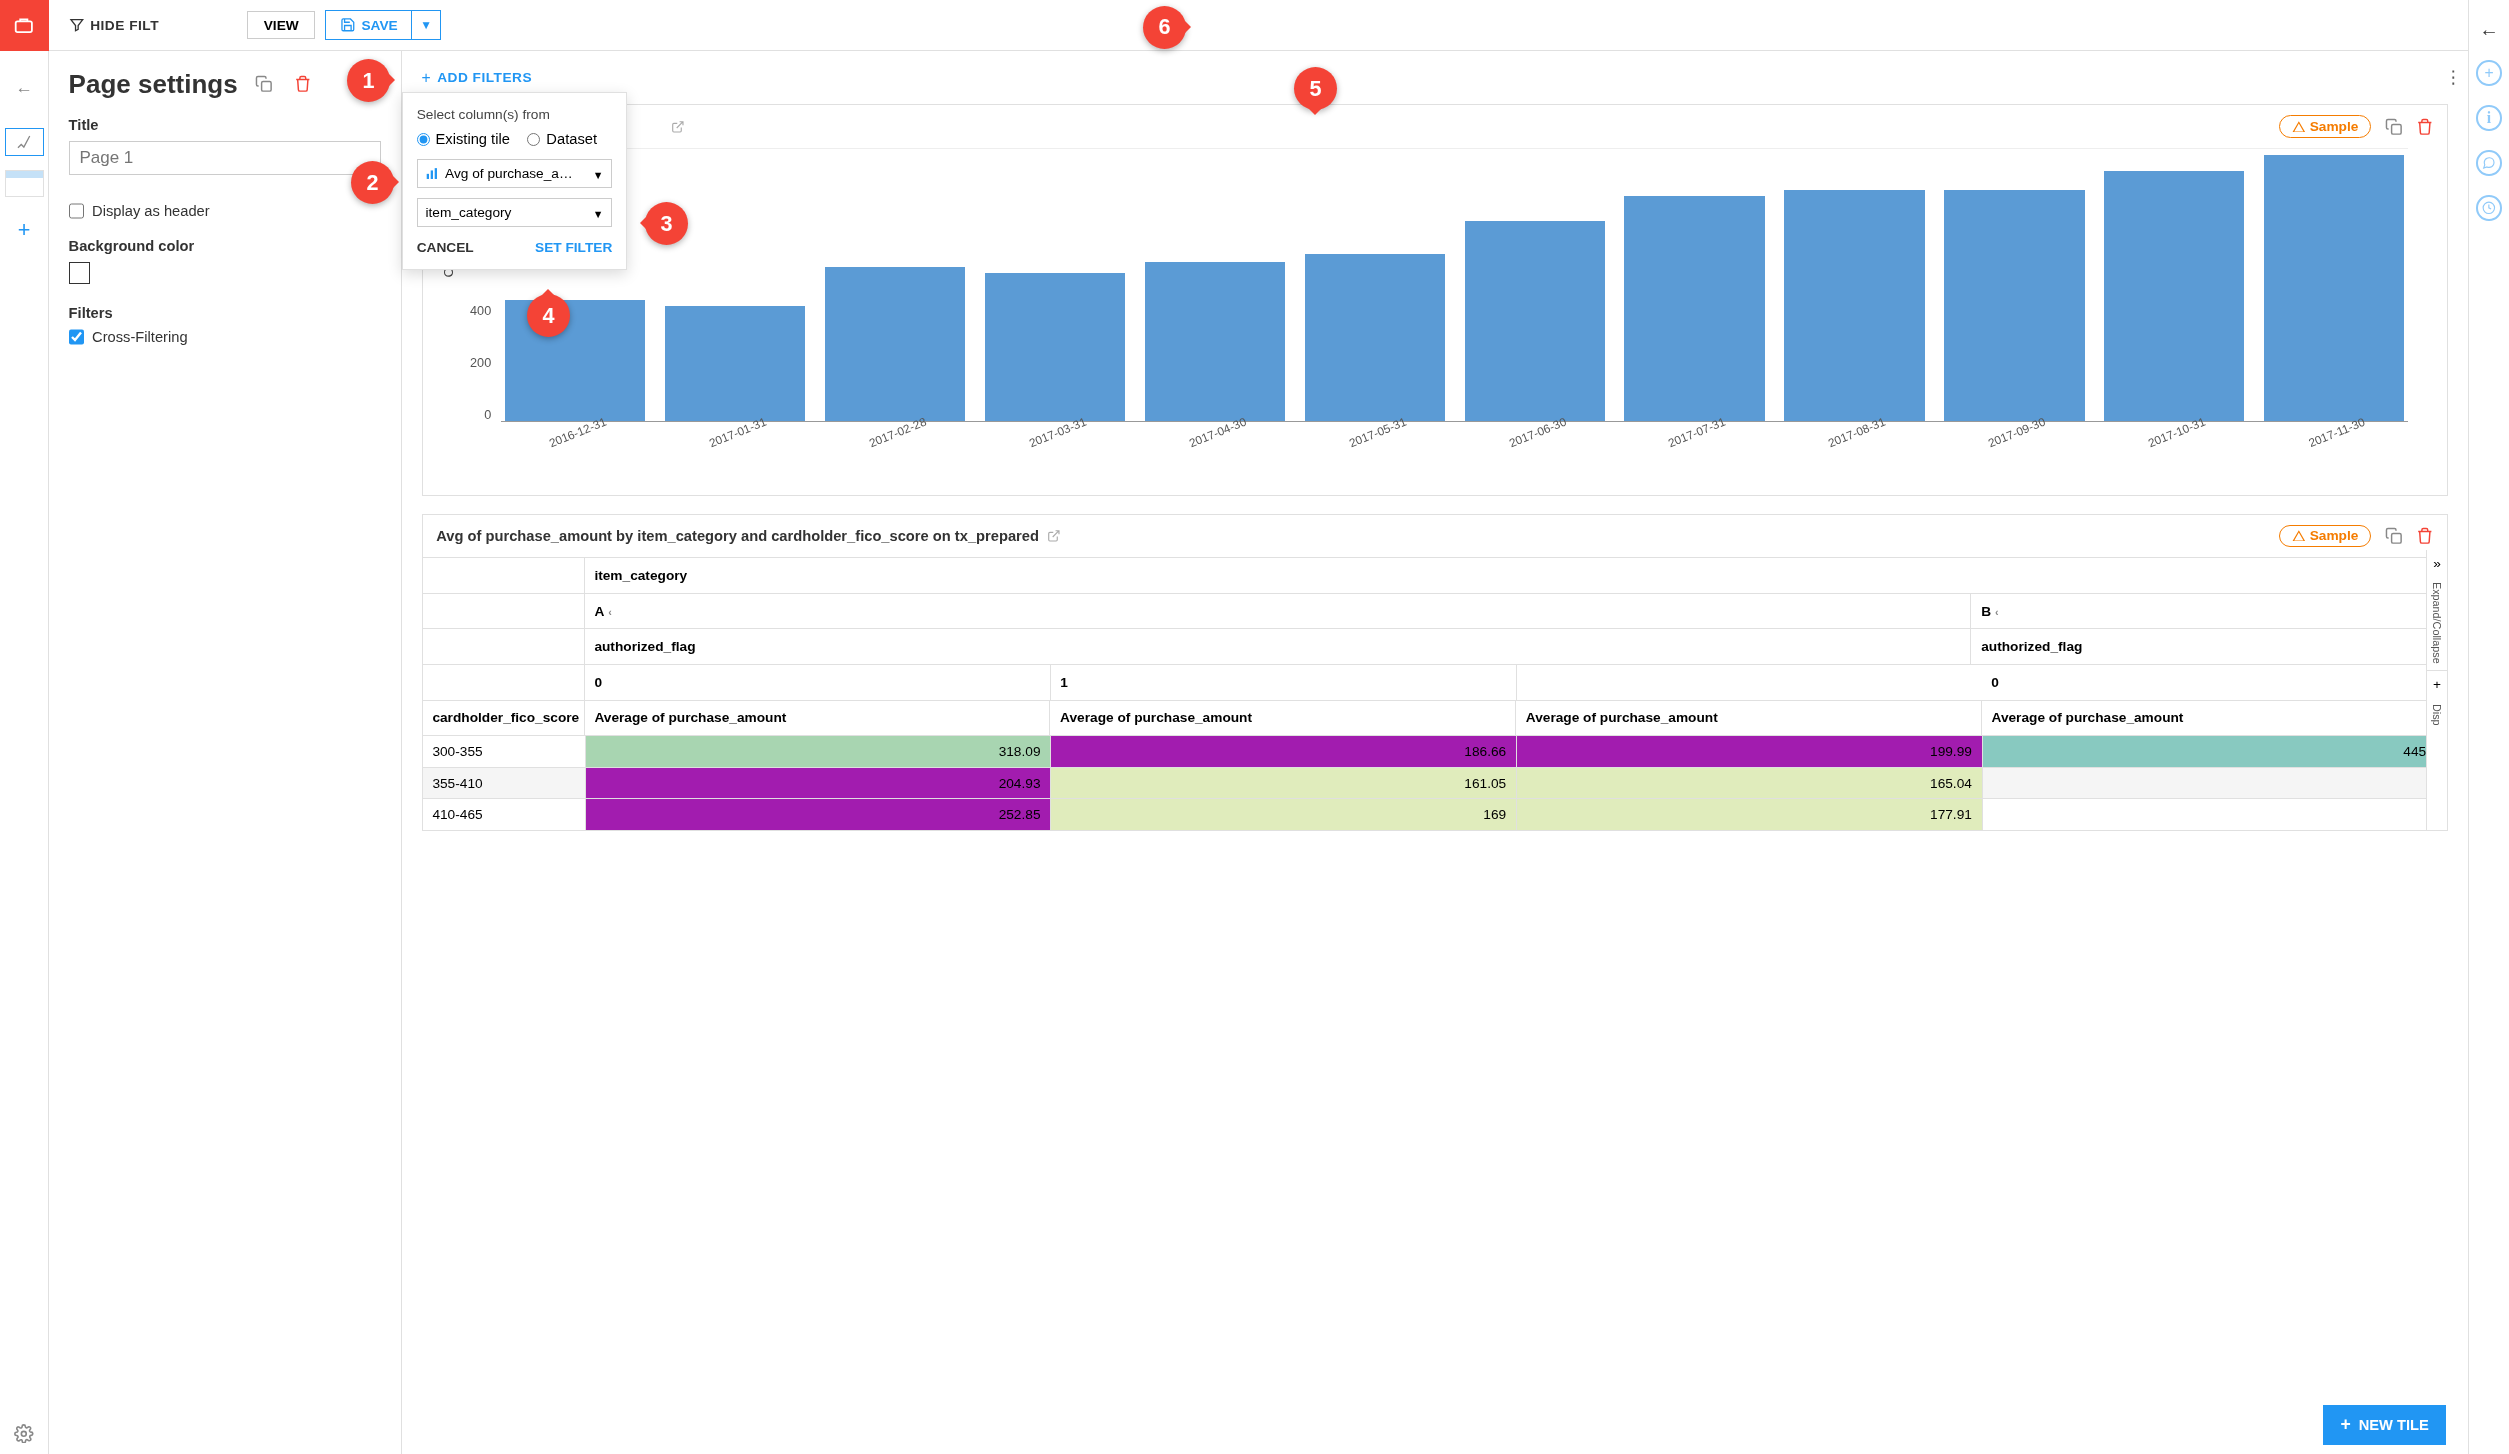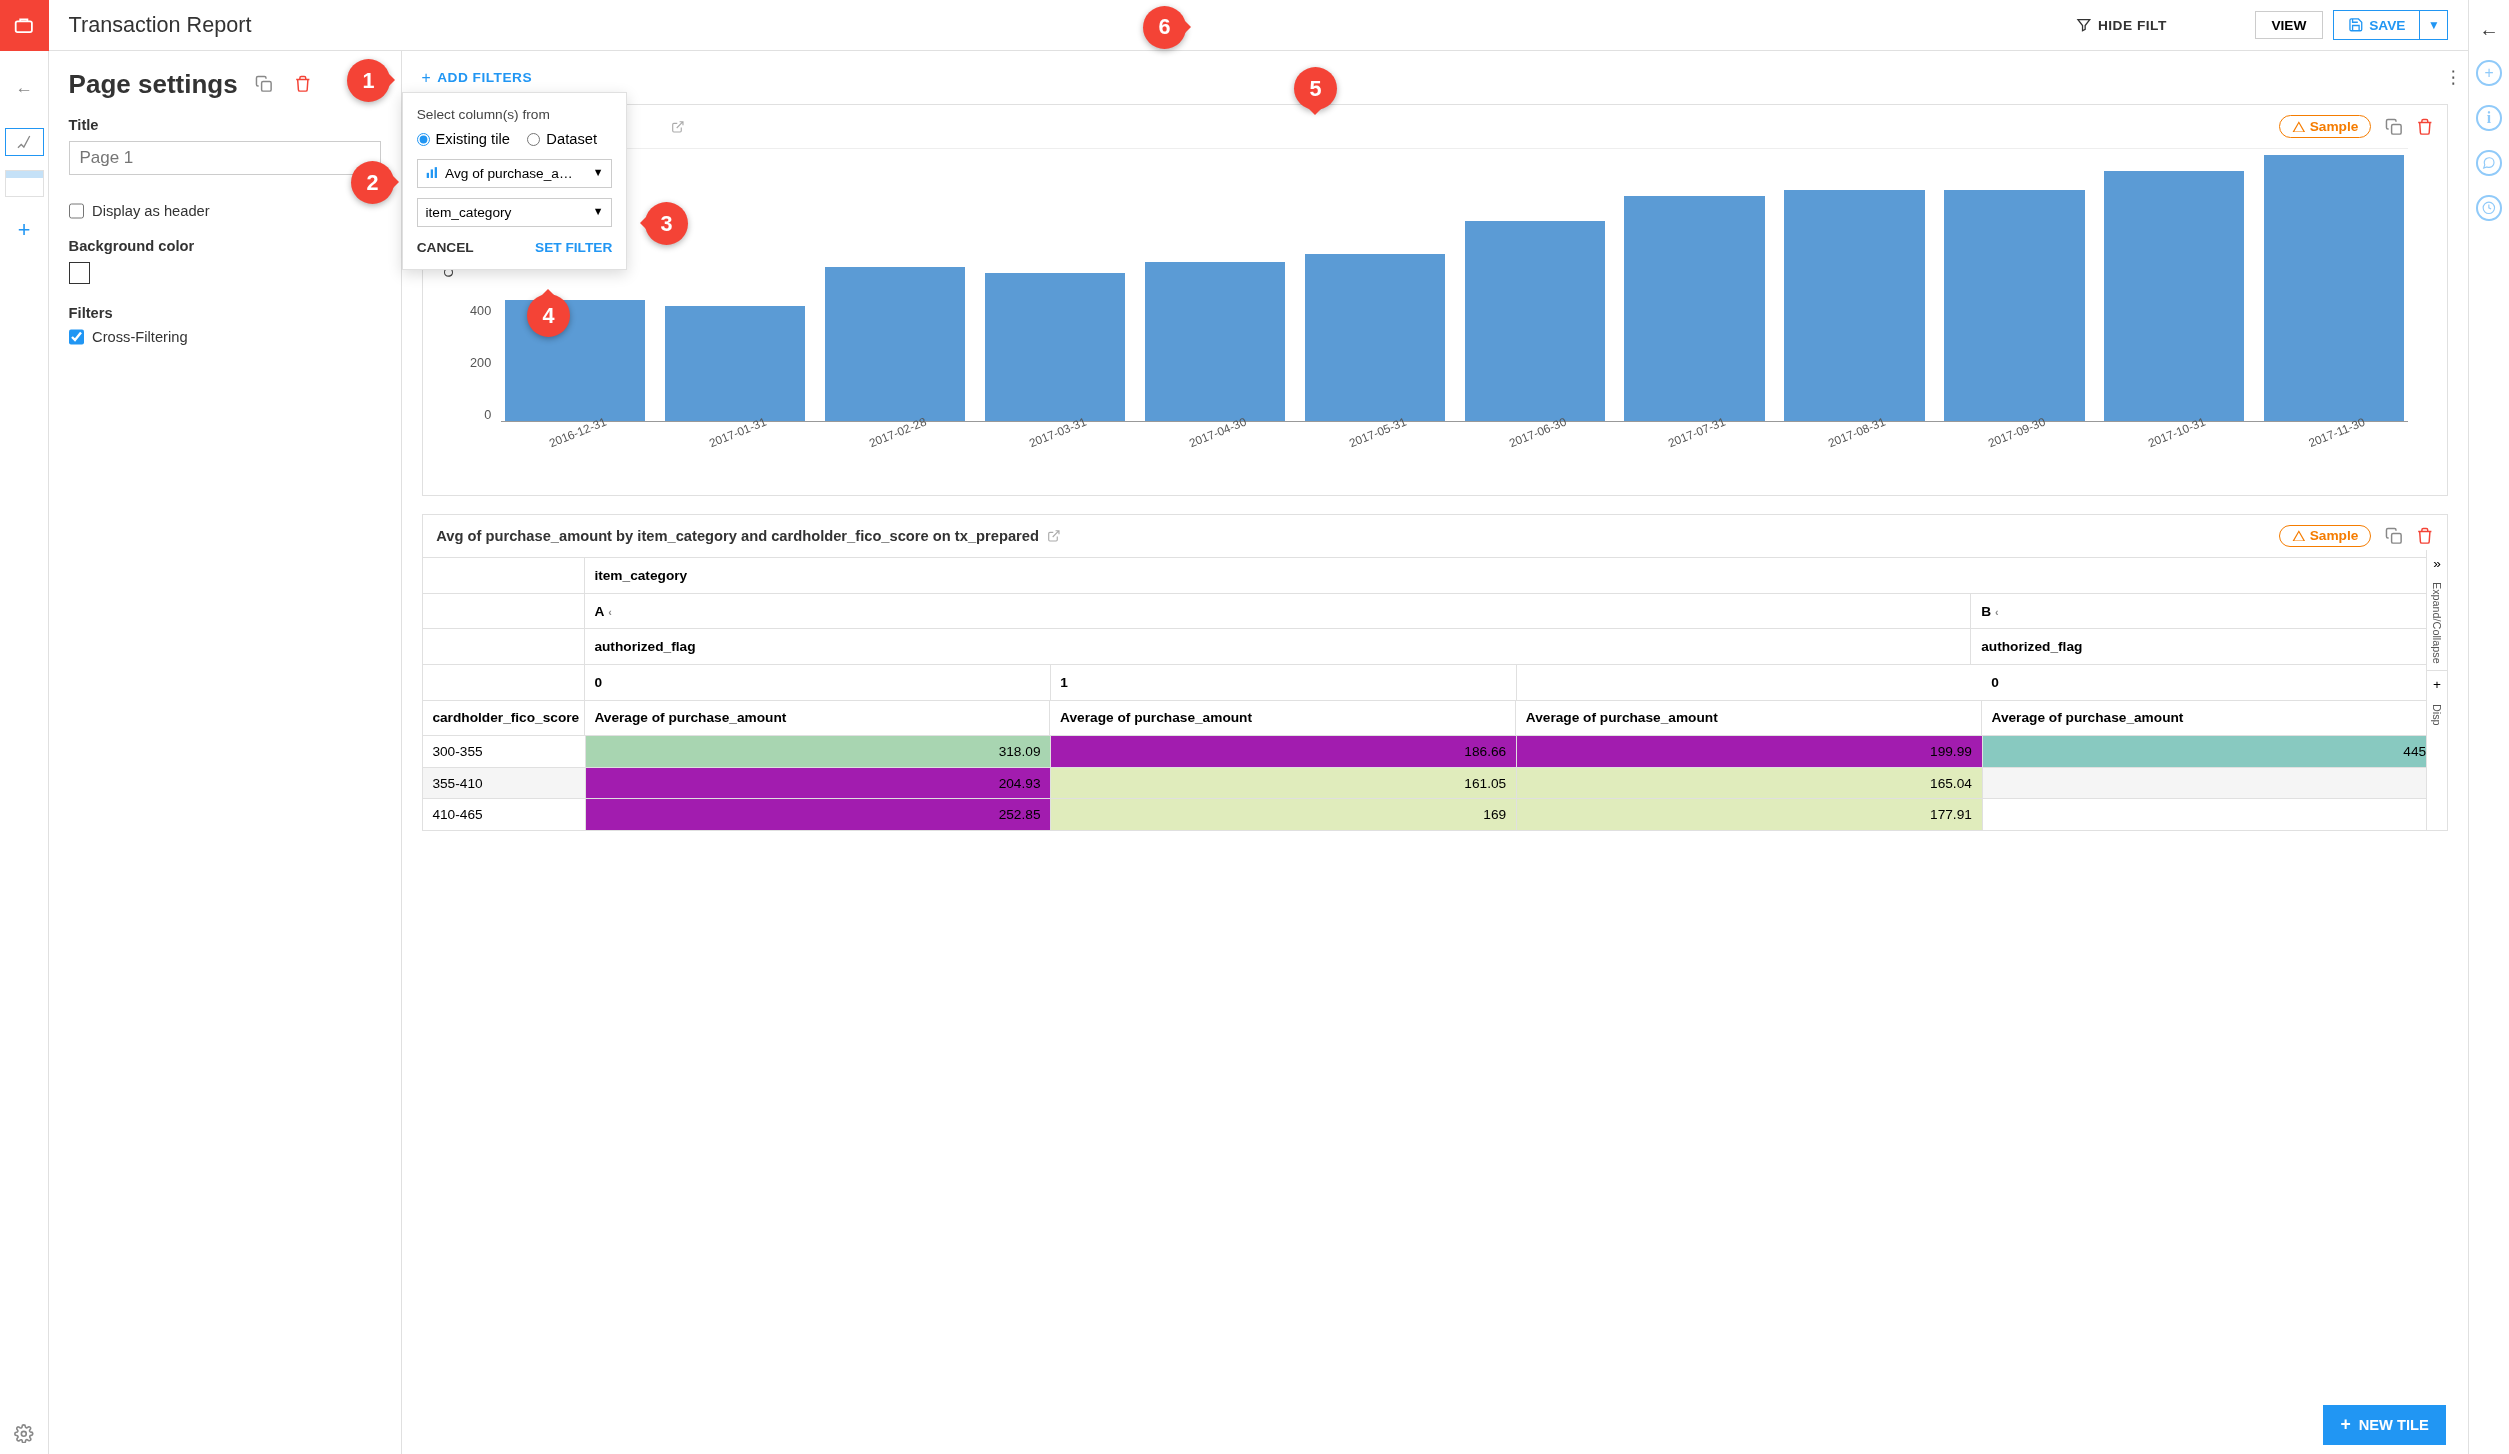--- a/index.html
+++ b/index.html
@@ -82,21 +82,21 @@
 
 .more-btn { position:absolute; right:5.9px; top:15.7px; color:#555; font-size:17.6px; }
 
 .right-rail { width:41px; border-left:1px solid #e0e0e0; display:flex; flex-direction:column; align-items:center; padding-top:13.7px; gap:19.6px;}
 .right-rail .r-icon { width:25.5px; height:25.5px; border-radius:50%; display:flex; align-items:center; justify-content:center; font-size:15.7px; color:#90caf9;}
 
 .popover { position:absolute; left:402px; top:92px; width:225px; background:#fff; border:1px solid #e0e0e0; box-shadow:0 3.9px 13.7px rgba(0,0,0,0.15); padding:13.7px; z-index:50; }
 .pop-lbl { font-size:13.7px; color:#444; margin-bottom:9.8px;}
 .radio-row { display:flex; gap:17.6px; font-size:14.7px; margin-bottom:11.8px;}
 .radio-row label { display:flex; align-items:center; gap:5.9px;}
-.pop-select { width:100%; border:1px solid #ccc; padding:5.9px 7.8px; font-size:13.7px; margin-bottom:9.8px; display:flex; align-items:flex-start; gap:5.9px; background:#fff;}
+.pop-select { width:100%; border:1px solid #ccc; padding:5.9px 7.8px; font-size:13.7px; margin-bottom:9.8px; display:flex; align-items:flex-end; gap:5.9px; background:#fff;}
 .pop-select .caret { margin-left:auto; font-size:10.8px;}
 .pop-select .barsicon { color:#2196f3; font-size:12.7px;}
 .pop-actions { display:flex; justify-content:space-between; padding-top:3.9px;}
 .pop-cancel { color:#333; font-weight:700; font-size:13.7px; background:none; border:none;}
 .pop-set { color:#2196f3; font-weight:700; font-size:13.7px; background:none; border:none;}
 
 .callout { position:absolute; z-index:60; width:43px; height:43px; border-radius:50%; background:#f44336; color:#fff; display:flex; align-items:center; justify-content:center; font-size:21.6px; font-weight:600; box-shadow:0 2px 5.9px rgba(0,0,0,0.3);}
 .callout::before { content:''; position:absolute; }
 .callout.point-right::after { content:''; position:absolute; right:-13.7px; top:11.8px; border:9.8px solid transparent; border-left-color:#f44336;}
 .callout.point-left::after { content:''; position:absolute; left:-13.7px; top:11.8px; border:9.8px solid transparent; border-right-color:#f44336;}
@@ -132,21 +132,20 @@
     <div class="gear-wrap">
       <svg width="19.6" height="19.6" viewBox="0 0 24 24" fill="none" stroke="#888" stroke-width="2">
           <circle cx="12" cy="12" r="3"></circle>
           <path d="M19.4 15a1.7 1.7 0 00.3 1.8l.1.1a2 2 0 11-2.8 2.8l-.1-.1a1.7 1.7 0 00-1.8-.3 1.7 1.7 0 00-1 1.5V21a2 2 0 01-4 0v-.1a1.7 1.7 0 00-1-1.5 1.7 1.7 0 00-1.8.3l-.1.1a2 2 0 11-2.8-2.8l.1-.1a1.7 1.7 0 00.3-1.8 1.7 1.7 0 00-1.5-1H3a2 2 0 010-4h.1a1.7 1.7 0 001.5-1 1.7 1.7 0 00-.3-1.8l-.1-.1a2 2 0 112.8-2.8l.1.1a1.7 1.7 0 001.8.3h0a1.7 1.7 0 001-1.5V3a2 2 0 014 0v.1a1.7 1.7 0 001 1.5h0a1.7 1.7 0 001.8-.3l.1-.1a2 2 0 112.8 2.8l-.1.1a1.7 1.7 0 00-.3 1.8v0a1.7 1.7 0 001.5 1H21a2 2 0 010 4h-.1a1.7 1.7 0 00-1.5 1z"></path>
         </svg>
     </div>
   </div>
 
   <div class="main-col">
     <div class="topbar">
-      <div class="topbar-title">Transaction Report</div>
       <div class="hide-filt">
         <svg width="15.7" height="15.7" viewBox="0 0 24 24" fill="none" stroke="#333" stroke-width="2">
             <path d="M3 4h18l-7 9v6l-4 2v-8L3 4z"></path>
           </svg>
         <span>HIDE FILT</span>
       </div>
       <button class="view-btn">VIEW</button>
       <div class="save-grp">
         <button class="save-btn">
           <svg width="15.7" height="15.7" viewBox="0 0 24 24" fill="none" stroke="#2196f3" stroke-width="2">

